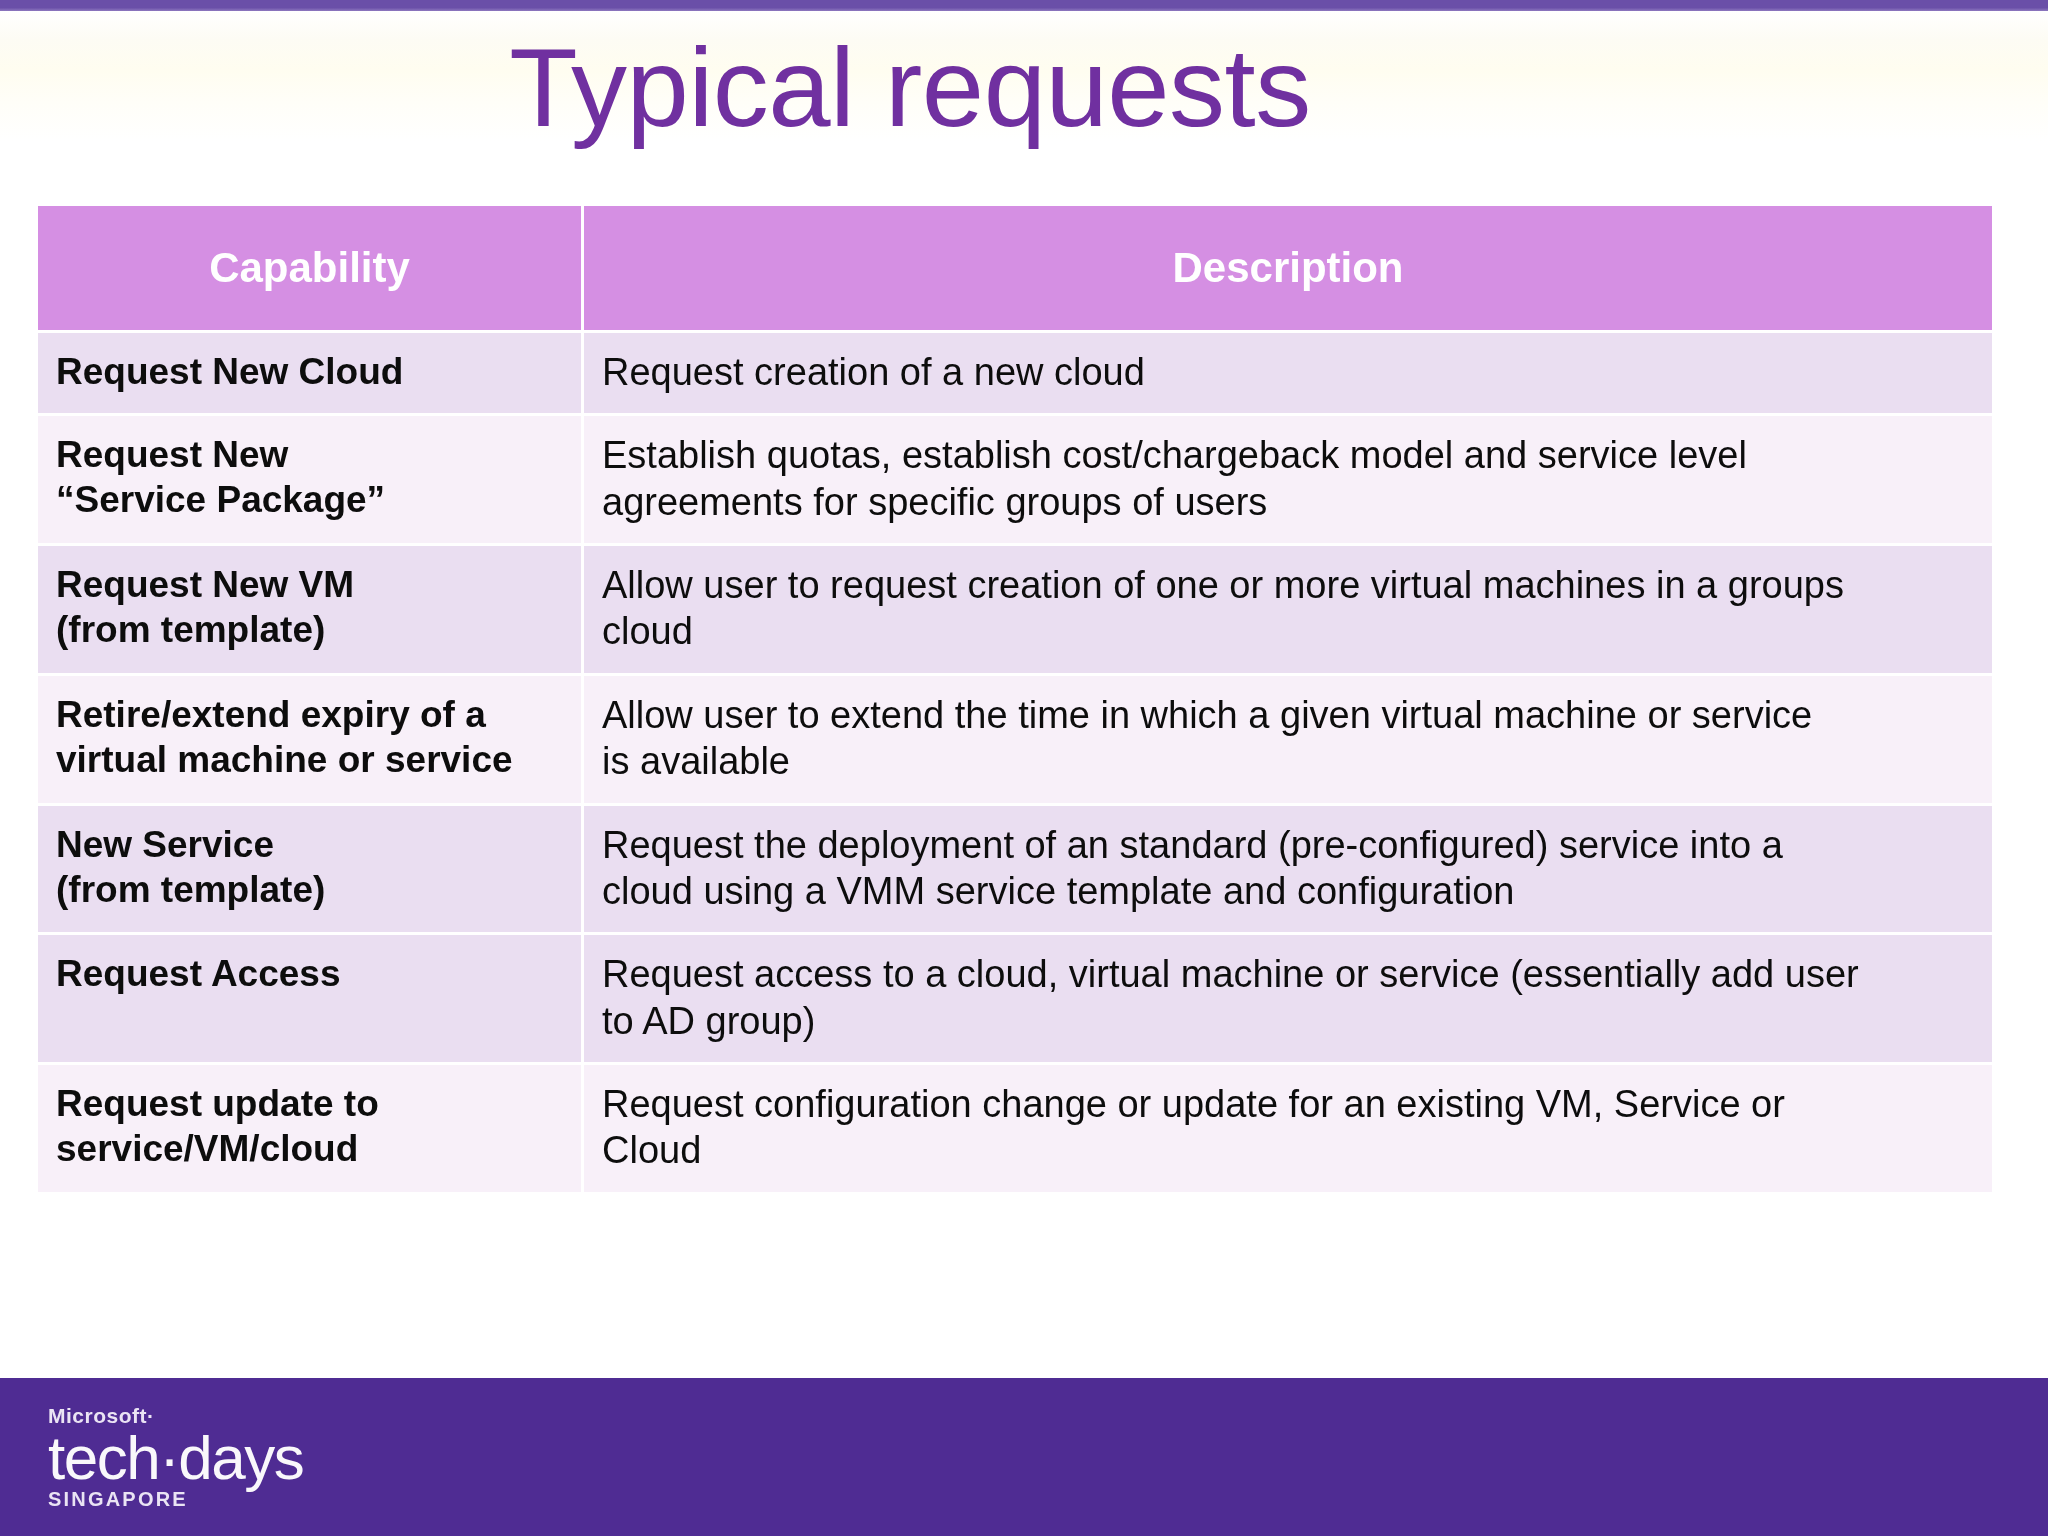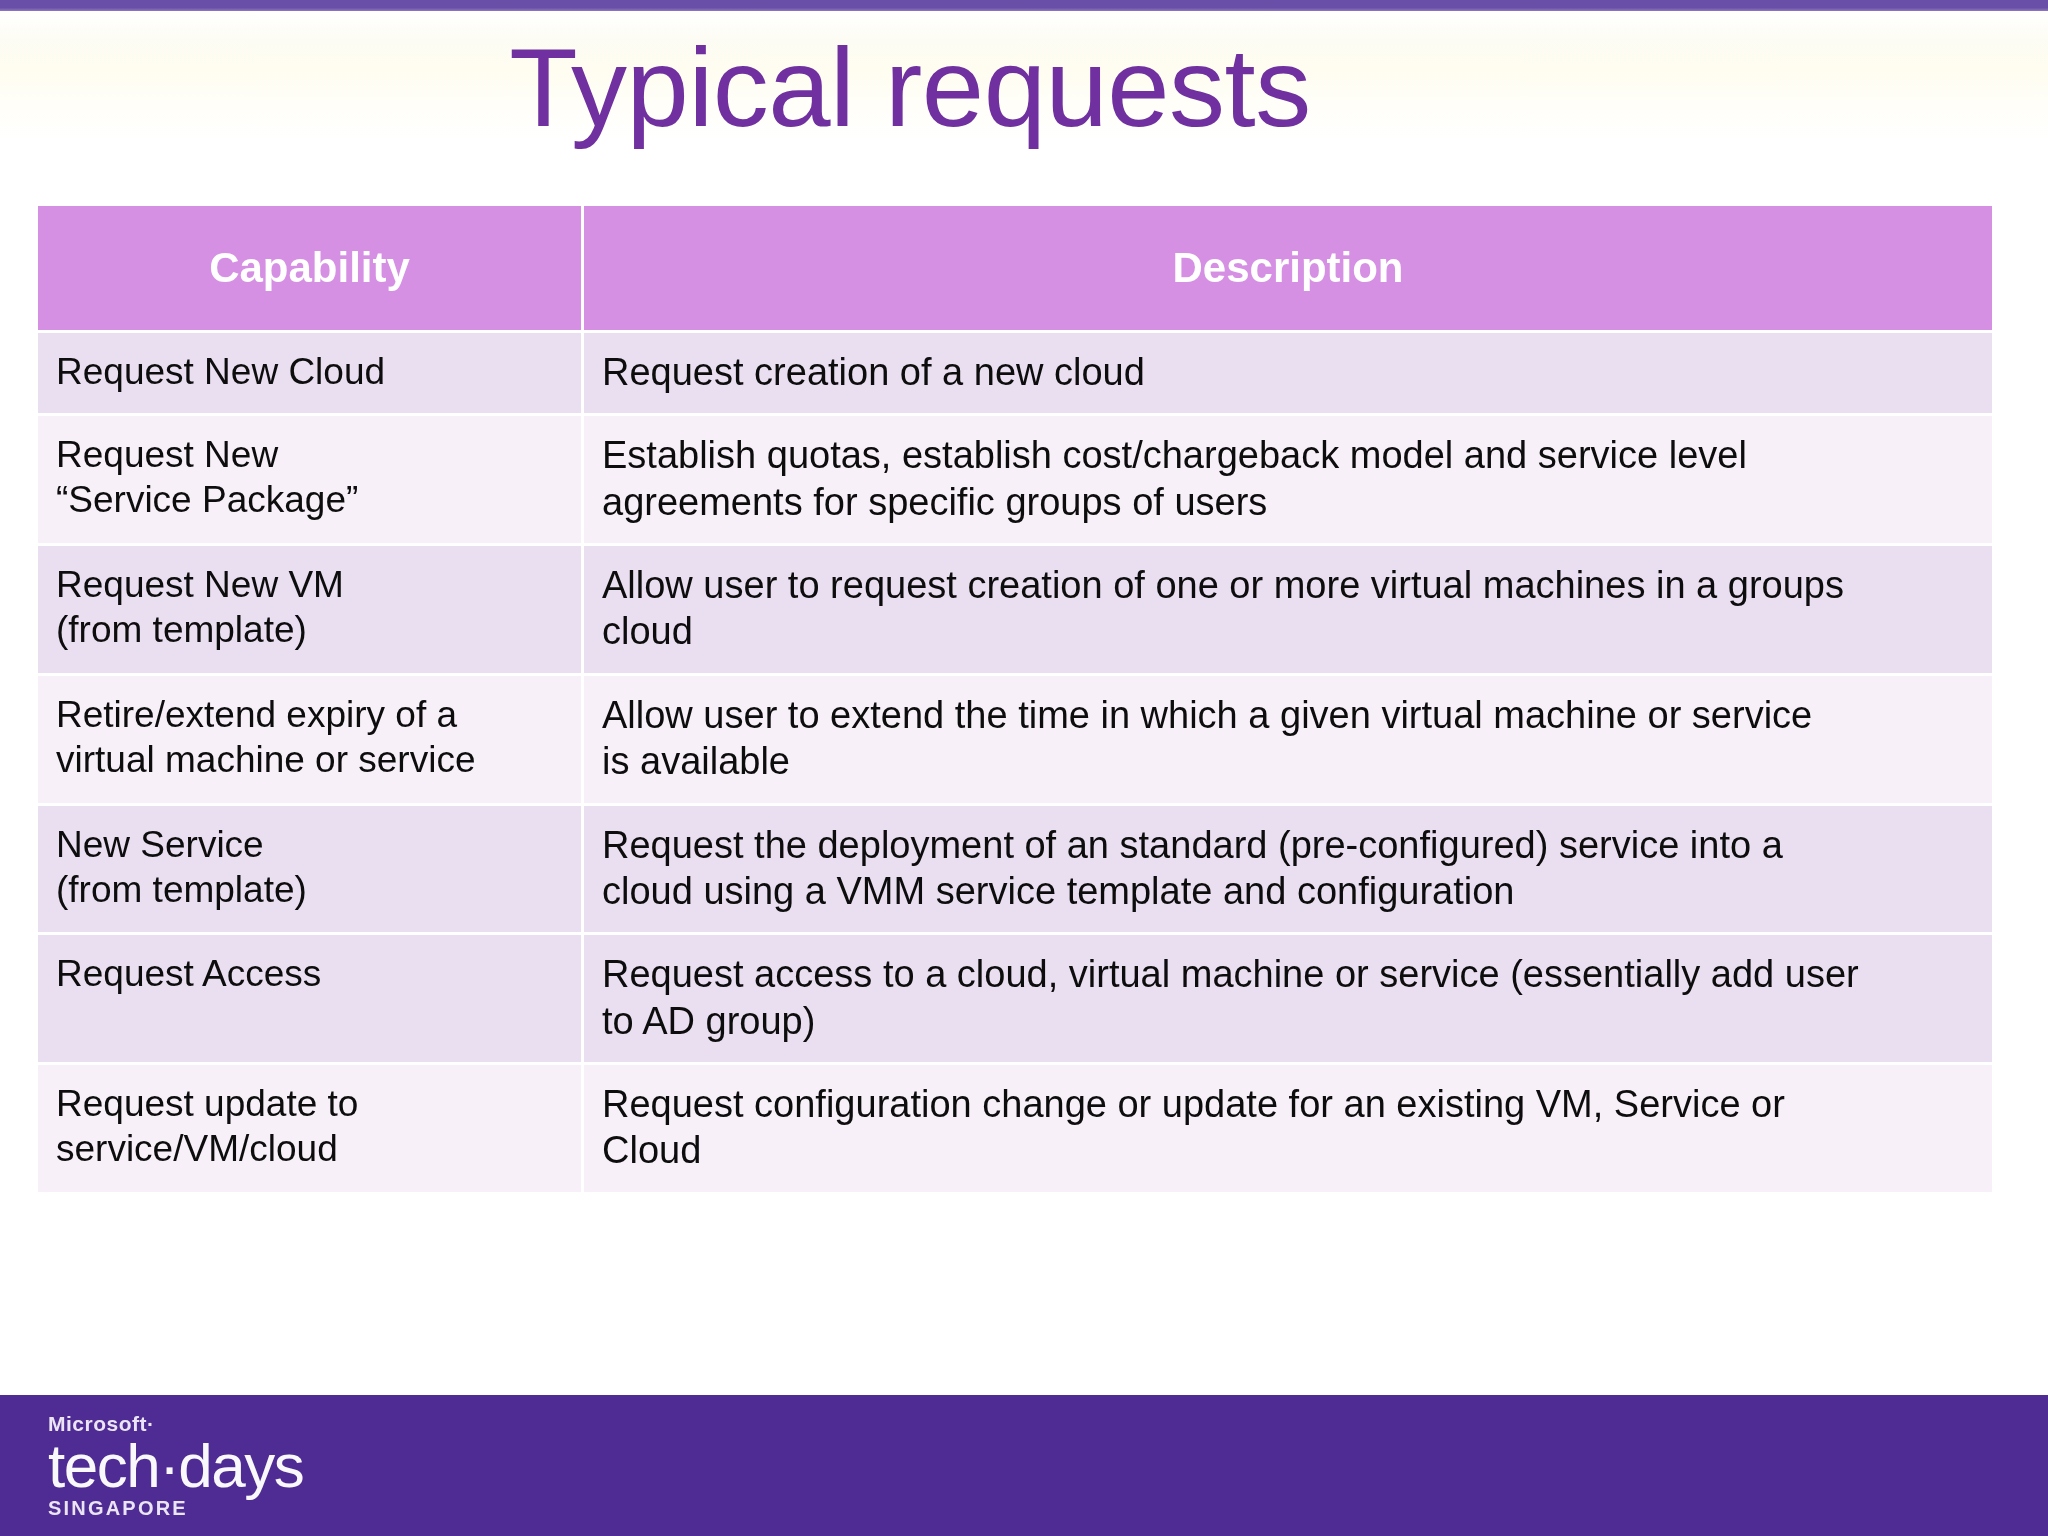--- a/index.html
+++ b/index.html
@@ -83,41 +83,41 @@
     vertical-align: top;
     padding: 16px 18px 18px 18px;
     box-sizing: border-box;
     color: #0d0d0d;
   }
   .cap-table tbody tr.odd td { background: #EADEF1; }
   .cap-table tbody tr.even td { background: #F8F0F9; }
 
   td.cap-cell {
     font-size: 37px;
-    font-weight: normal;
+    font-weight: bold;
     line-height: 1.22;
     padding-left: 20px;
     margin-top: 8px;
   }
   td.desc-cell {
     font-size: 38px;
     font-weight: 400;
     line-height: 1.22;
     padding-left: 22px;
     padding-right: 24px;
   }
   .line { display: block; }
 
   
   .footer {
     position: absolute;
     left: 0;
     bottom: 0;
     width: 2048px;
-    height: 141px;
+    height: 158px;
     background: #4F2C93;
     overflow: hidden;
   }
   .footer-inner {
     display: flex;
     align-items: center;
     height: 100%;
   }
   .logo {
     width: 330px;

